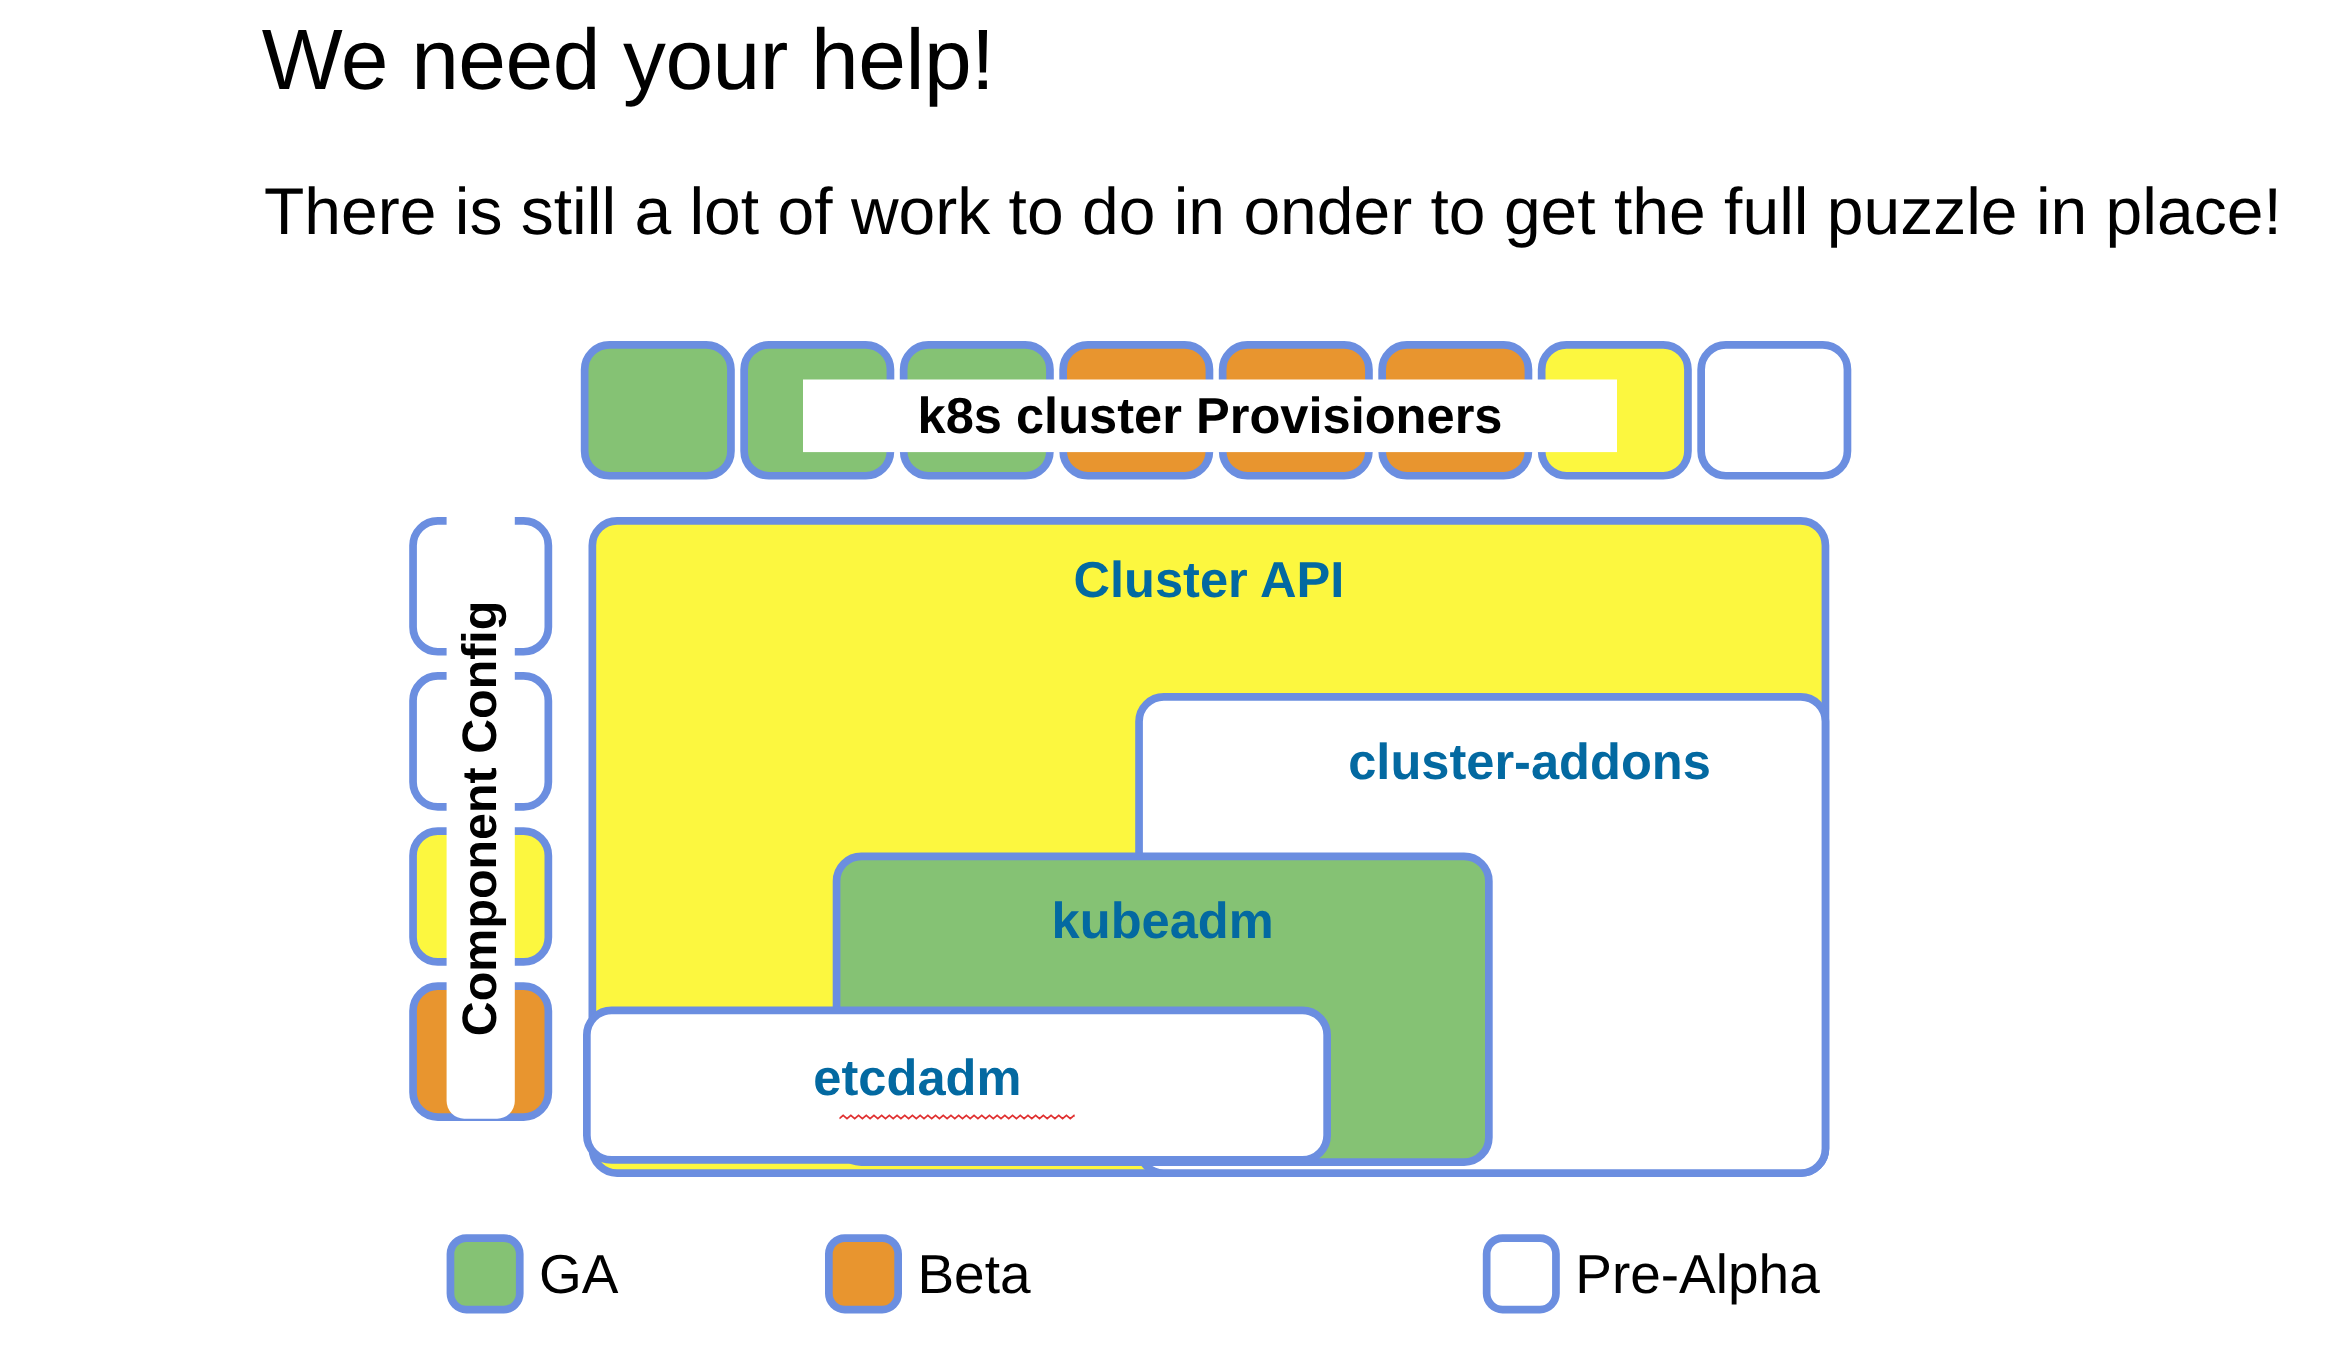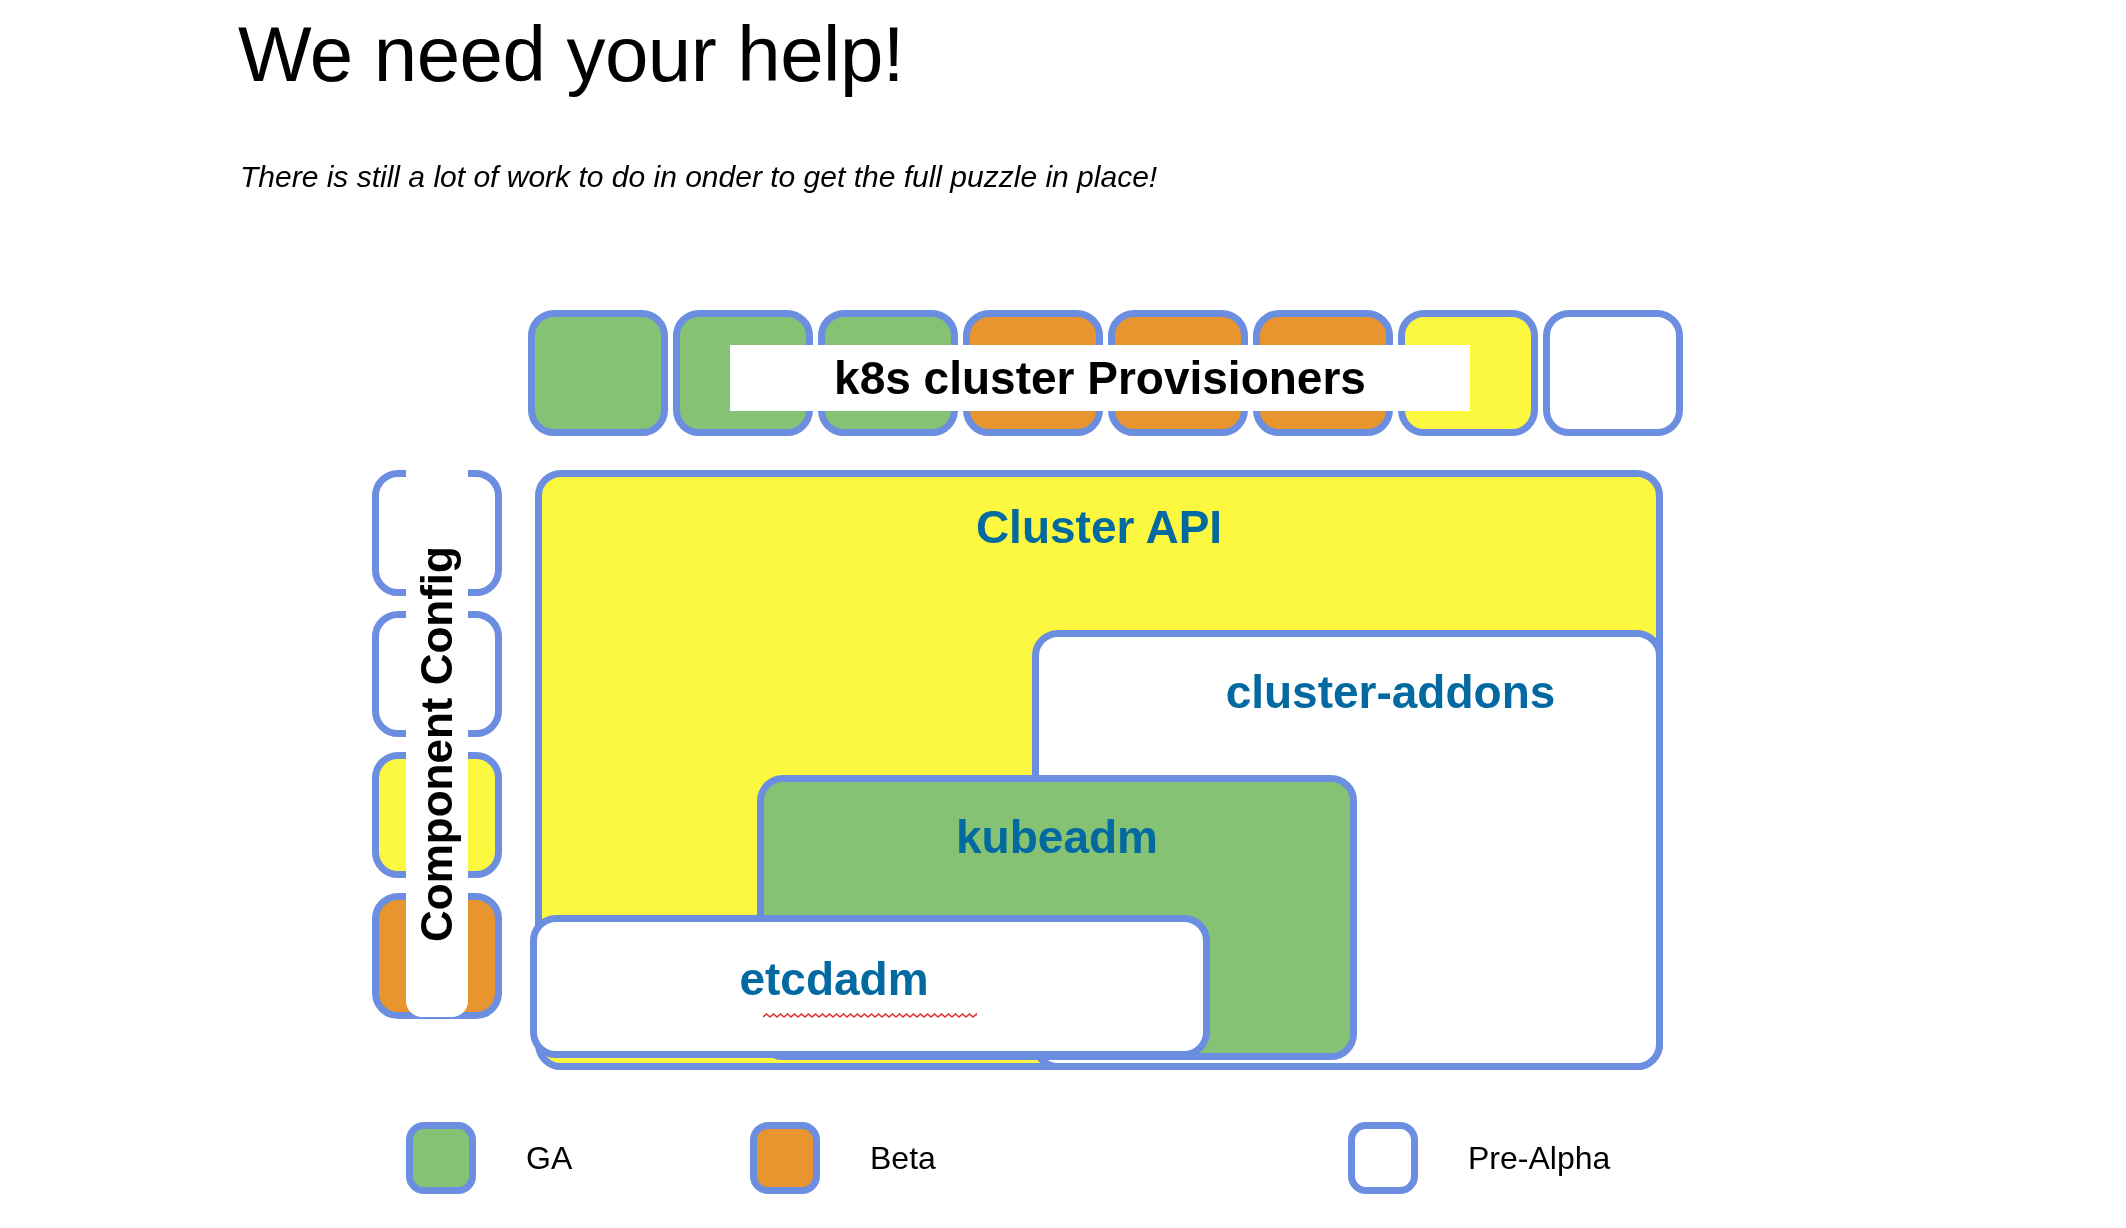--- a/index.html
+++ b/index.html
@@ -24,25 +24,24 @@
     font-size: 78px;
     font-weight: 400;
     line-height: 1.05;
     letter-spacing: -0.5px;
     white-space: nowrap;
   }
   #slide-subtitle {
     position: absolute;
     left: 240px;
     top: 160px;
-    font-size: 30px;
+    font-size: 60px;
     font-weight: 400;
     line-height: 1.1;
     white-space: nowrap;
-    font-style: italic;
   }
 
   
   .pbox {
     position: absolute;
     box-sizing: border-box;
     border: 7px solid var(--stroke, #6b8ee0);
     border-radius: 26px;
   }
 
@@ -186,22 +185,22 @@
   }
   .legend-swatch {
     box-sizing: border-box;
     width: 70px;
     height: 72px;
     border: 7px solid #6b8ee0;
     border-radius: 18px;
     flex: 0 0 auto;
   }
   .legend-text {
-    margin-left: 50px;
-    font-size: 32px;
+    margin-left: 14px;
+    font-size: 50px;
     font-weight: 400;
     white-space: nowrap;
   }
 </style>
 </head>
 <body>
 
 <div id="slide-title">We need your help!</div>
 
 <div id="slide-subtitle">There is still a lot of work to do in onder to get the full puzzle in place!</div>

